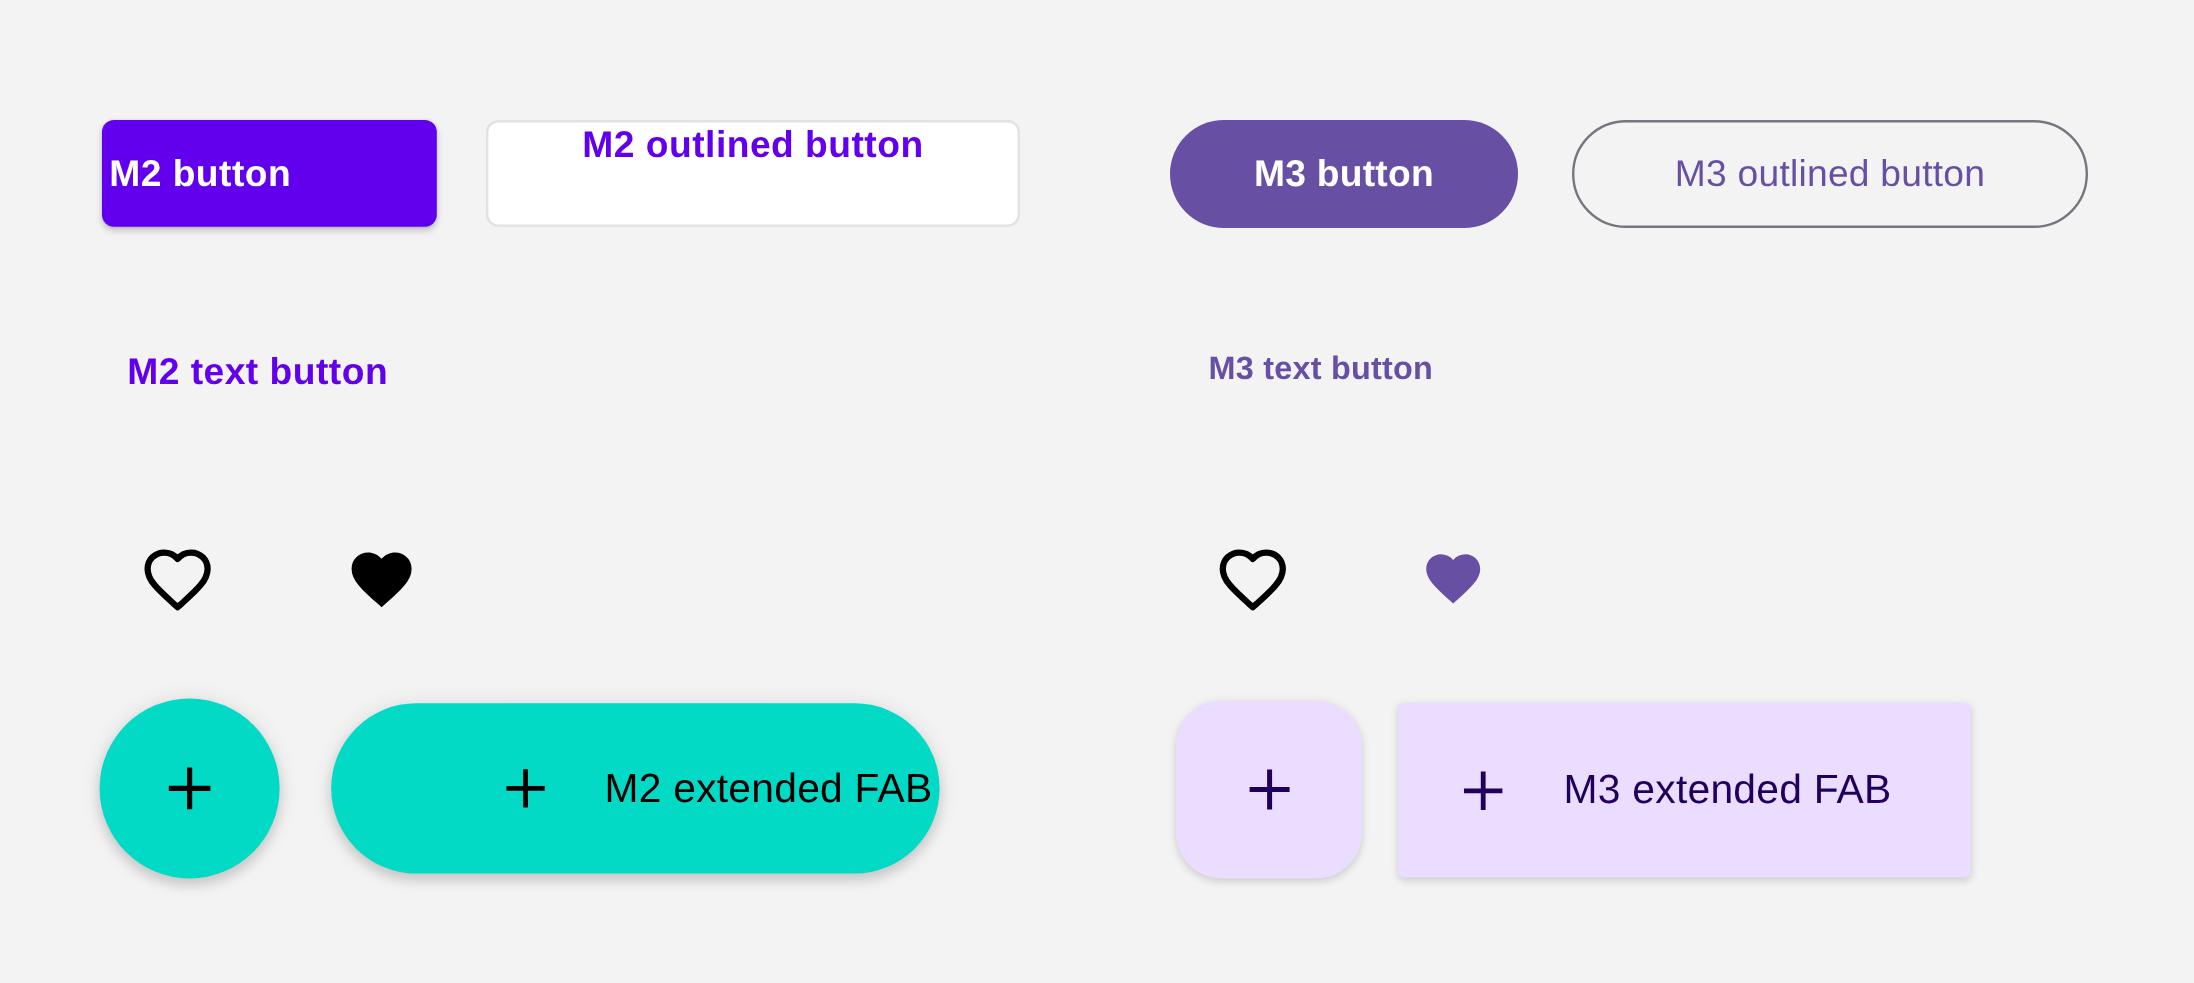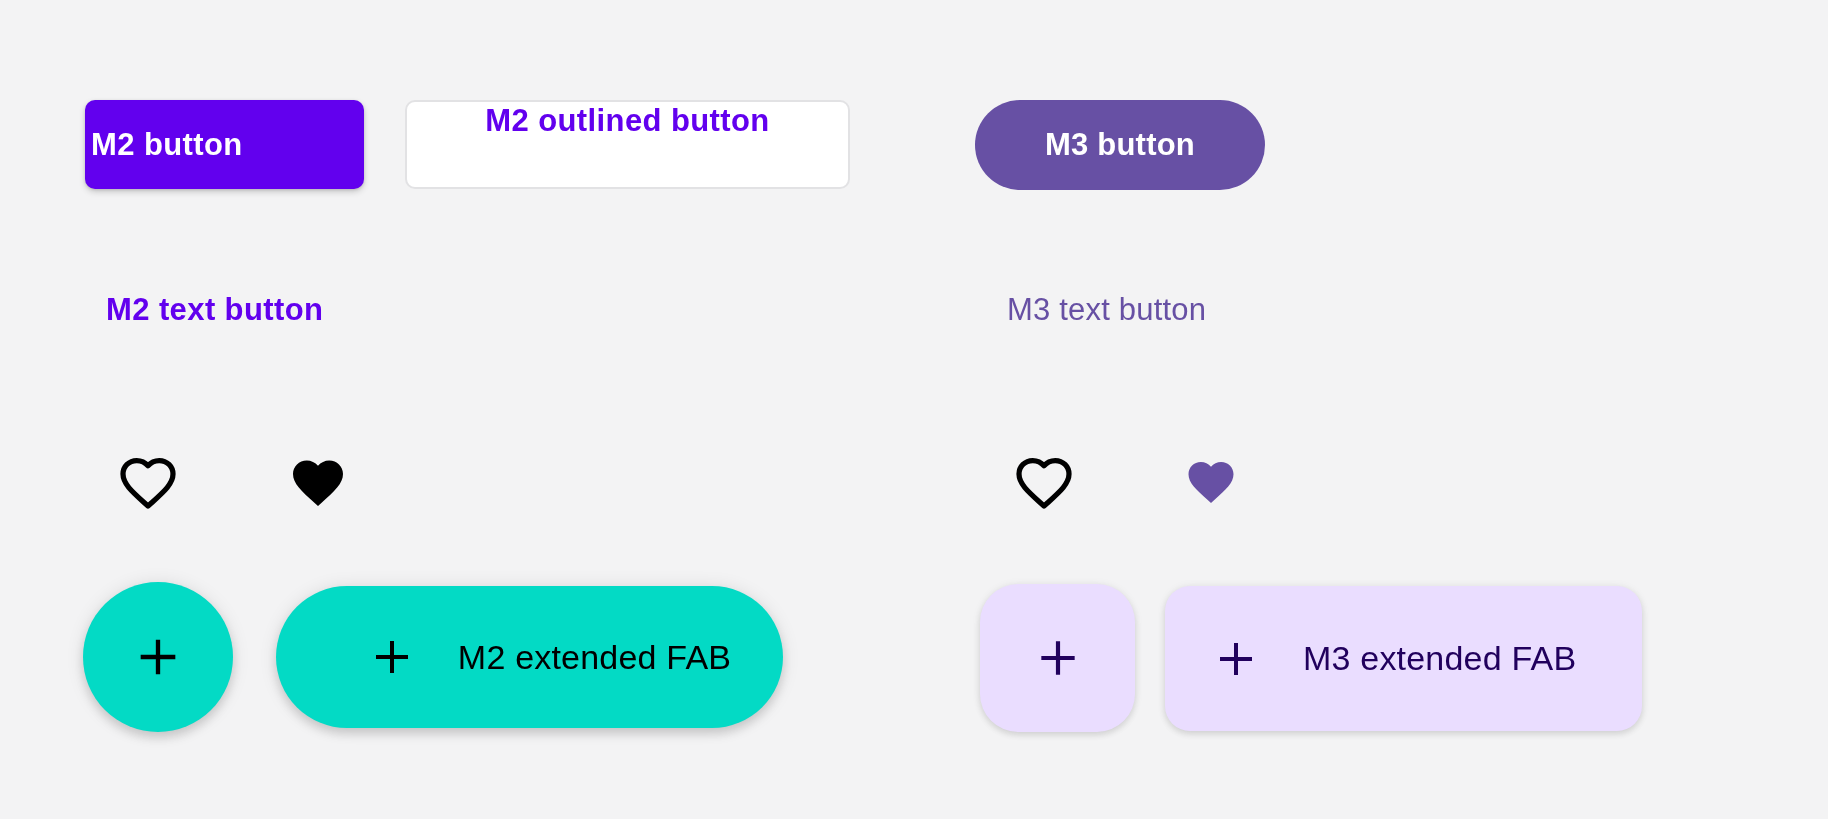--- a/index.html
+++ b/index.html
@@ -119,22 +119,22 @@
     color: #6200ee;
     font-size: 31px;
     font-weight: bold;
     letter-spacing: 0.4px;
   }
   .m3-text-button {
     left: 1007px;
     top: 292px;
     height: 48px;
     color: #6750a4;
-    font-size: 31px;
-    font-weight: normal;
+    font-size: 27px;
+    font-weight: bold;
     letter-spacing: 0.2px;
   }
 
   
   .icon-button {
     background: transparent;
     border: none;
     padding: 0;
     display: flex;
     align-items: center;
@@ -166,21 +166,21 @@
   .m2-extended-fab {
     left: 276px;
     top: 586px;
     width: 507px;
     height: 142px;
     background: #03dac5;
     border: none;
     border-radius: 71px;
     display: flex;
     align-items: center;
-    justify-content: center;
+    justify-content: flex-end;
     padding-left: 46px;
     color: #000000;
     box-shadow: 0 6px 10px rgba(0,0,0,0.13), 0 1px 18px rgba(0,0,0,0.10);
     cursor: pointer;
     font-family: "Liberation Sans", sans-serif;
   }
   .m2-extended-fab .fab-label {
     font-size: 34px;
     font-weight: normal;
     margin-left: 42px;
@@ -204,21 +204,21 @@
   }
 
   
   .m3-extended-fab {
     left: 1165px;
     top: 586px;
     width: 477px;
     height: 145px;
     background: #eaddff;
     border: none;
-    border-radius: 25px;
+    border-radius: 4px;
     display: flex;
     align-items: center;
     justify-content: flex-start;
     padding-left: 47px;
     color: #21005d;
     box-shadow: 0 3px 6px rgba(0,0,0,0.10), 0 1px 10px rgba(0,0,0,0.07);
     cursor: pointer;
     font-family: "Liberation Sans", sans-serif;
   }
   .m3-extended-fab .fab-label {
@@ -241,20 +241,23 @@
   </button>
 
   <button class="abs m2-outlined-button">
     <span>M2 outlined button</span>
   </button>
 
   <button class="abs m3-button">
     <span>M3 button</span>
   </button>
 
+  <button class="abs m3-outlined-button">
+    <span>M3 outlined button</span>
+  </button>
 
   <button class="abs text-button m2-text-button">
     <span>M2 text button</span>
   </button>
 
   <button class="abs text-button m3-text-button">
     <span>M3 text button</span>
   </button>
 
   <button class="abs icon-button m2-heart-outline">

